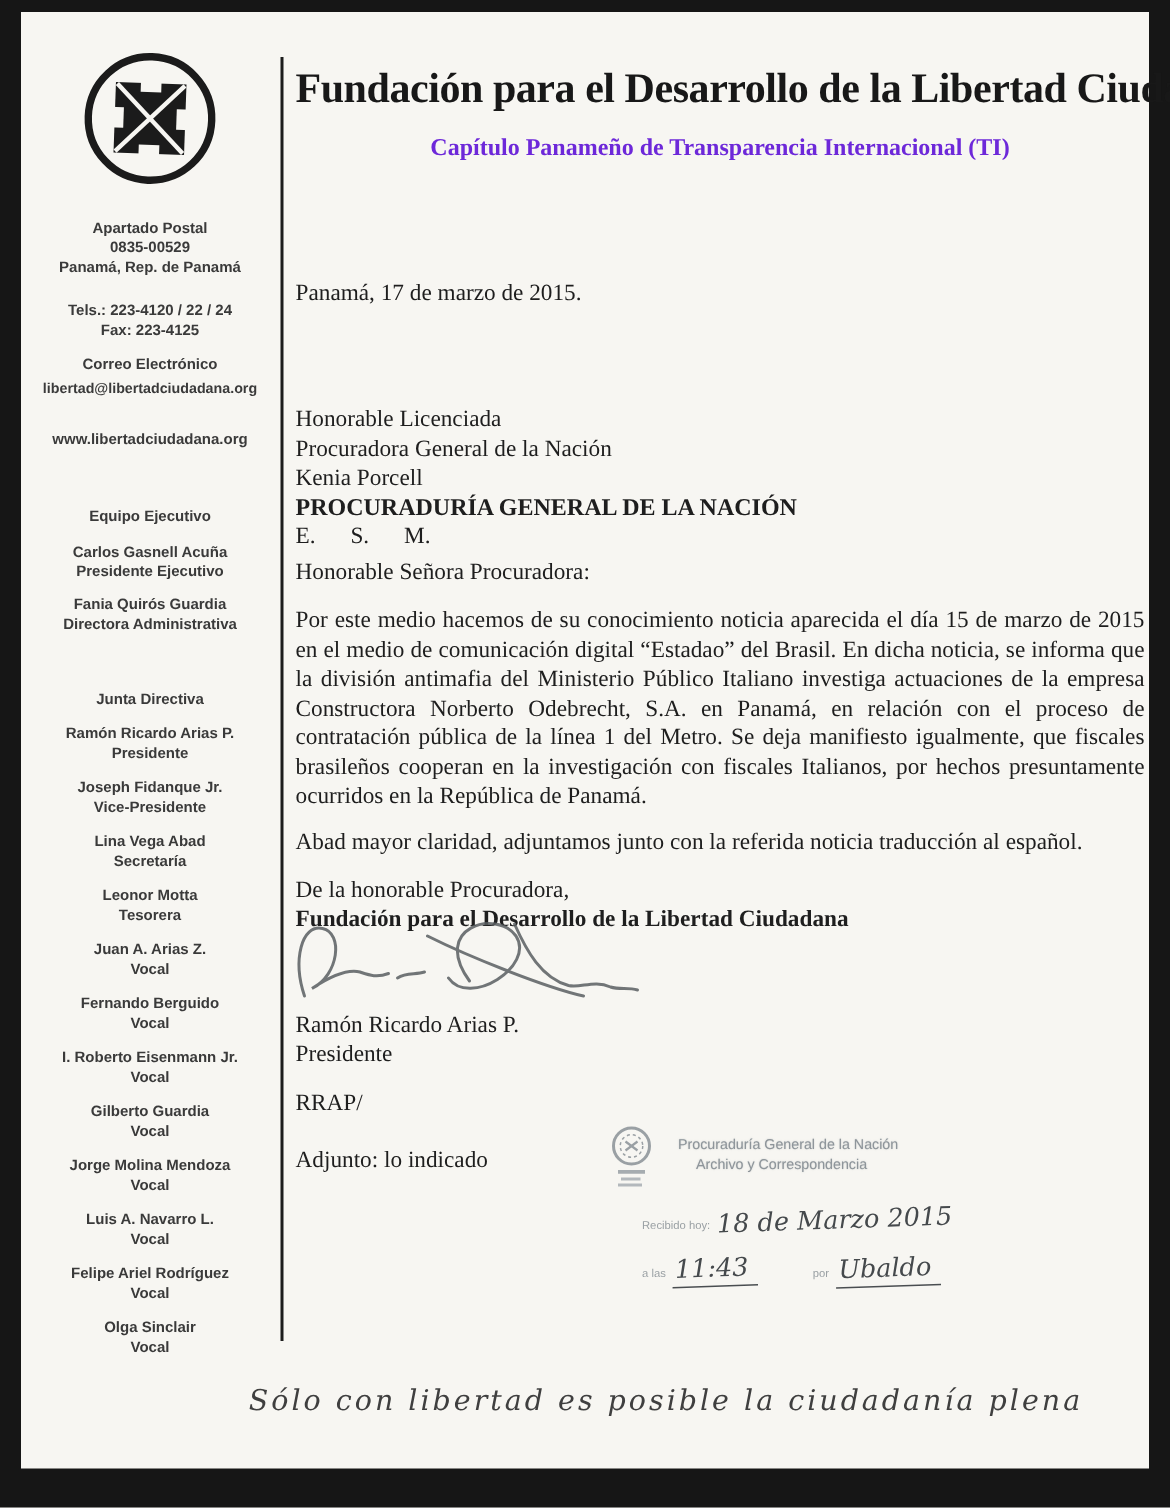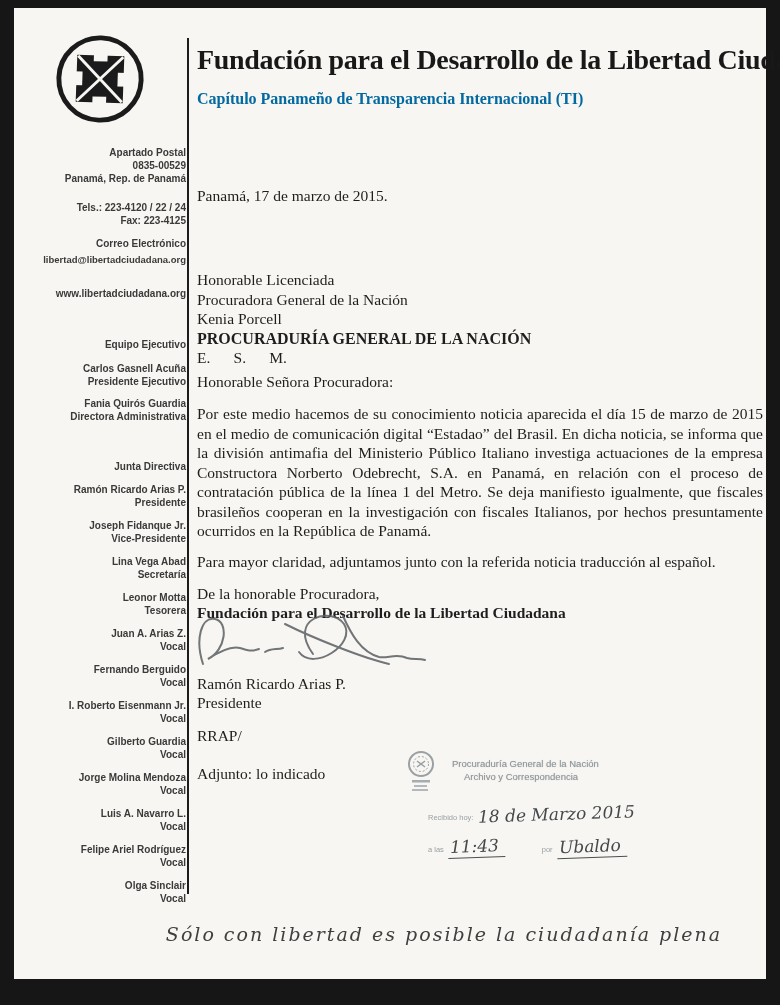--- a/index.html
+++ b/index.html
@@ -8,21 +8,21 @@
     background:#161616;
     font-family:"Liberation Serif",serif;
     overflow:hidden;
   }
   .page{
     position:absolute;left:14px;top:8px;width:752px;height:971px;
     background:#f7f6f2;color:#1e1e1e;
   }
   
   .sidebar{
-    position:absolute;left:0;top:0;width:172px;text-align:right;
+    position:absolute;left:0;top:0;width:172px;text-align:center;
     font-family:"Liberation Sans",sans-serif;font-weight:bold;
     font-size:10px;line-height:13px;color:#3a3a3a;
   }
   .logo-wrap{width:100px;height:98px;margin:22px auto 0;}
   .addr-block{margin-top:18px;}
   .tel-block{margin-top:16px;}
   .email-label{margin-top:10px;}
   .email-line{margin-top:3px;font-size:9.5px;}
   .website-line{margin-top:21px;}
   .section-title{margin-top:38px;}
@@ -36,22 +36,22 @@
     background:#1c1c1c;
   }
   
   .main{position:absolute;left:183px;top:0;width:566px;}
   .hdr-title{
     position:absolute;left:0;top:36px;width:566px;text-align:center;
     font-weight:bold;font-size:28px;letter-spacing:-0.3px;color:#181818;
     white-space:nowrap;
   }
   .hdr-sub{
-    position:absolute;left:0;top:82px;width:566px;
-    font-weight:bold;font-size:16px;color:#0369a1;
+    position:absolute;left:0;top:82px;width:566px;text-align:center;
+    font-weight:bold;font-size:16px;color:#6d28d9;
   }
   .t{position:absolute;left:0;font-size:15.5px;line-height:19.5px;}
   .date-line{top:178px;}
   .recipient{top:262px;}
   .recip-bold{font-weight:bold;font-size:16px;}
   .esm{white-space:pre;}
   .salutation{top:364px;}
   .para1{top:396px;width:566px;text-align:justify;}
   .para2{top:544px;width:566px;}
   .closing1{top:576px;}
@@ -194,21 +194,21 @@
       <div>Honorable Licenciada</div>
       <div>Procuradora General de la Nación</div>
       <div>Kenia Porcell</div>
       <div class="recip-bold">PROCURADURÍA GENERAL DE LA NACIÓN</div>
       <div class="esm">E.      S.      M.</div>
     </div>
 
     <div class="t salutation">Honorable Señora Procuradora:</div>
 
     <div class="t para1">Por este medio hacemos de su conocimiento noticia aparecida el día 15 de marzo de 2015 en el medio de comunicación digital “Estadao” del Brasil. En dicha noticia, se informa que la división antimafia del Ministerio Público Italiano investiga actuaciones de la empresa Constructora Norberto Odebrecht, S.A. en Panamá, en relación con el proceso de contratación pública de la línea 1 del Metro. Se deja manifiesto igualmente, que fiscales brasileños cooperan en la investigación con fiscales Italianos, por hechos presuntamente ocurridos en la República de Panamá.</div>
-    <div class="t para2">Para mayor claridad, adjuntamos junto con la referida noticia traducción al español.</div>
+    <div class="t para2">Abad mayor claridad, adjuntamos junto con la referida noticia traducción al español.</div>
 
     <div class="t closing1">De la honorable Procuradora,</div>
     <div class="t closing2">Fundación para el Desarrollo de la Libertad Ciudadana</div>
 
     <div class="sig">
       <svg width="250" height="70" viewBox="0 0 250 70">
         <g fill="none" stroke="#5a5f62" stroke-width="2" stroke-linecap="round" opacity="0.85">
           <path d="M12,58 C4,34 10,10 24,13 C38,16 35,44 17,53 C29,45 41,40 49,42 C55,44 60,46 68,43"></path>
           <path d="M74,46 C80,42 86,44 92,42"></path>
           <path d="M122,48 C96,12 140,0 153,18 C166,38 122,66 108,46"></path>

